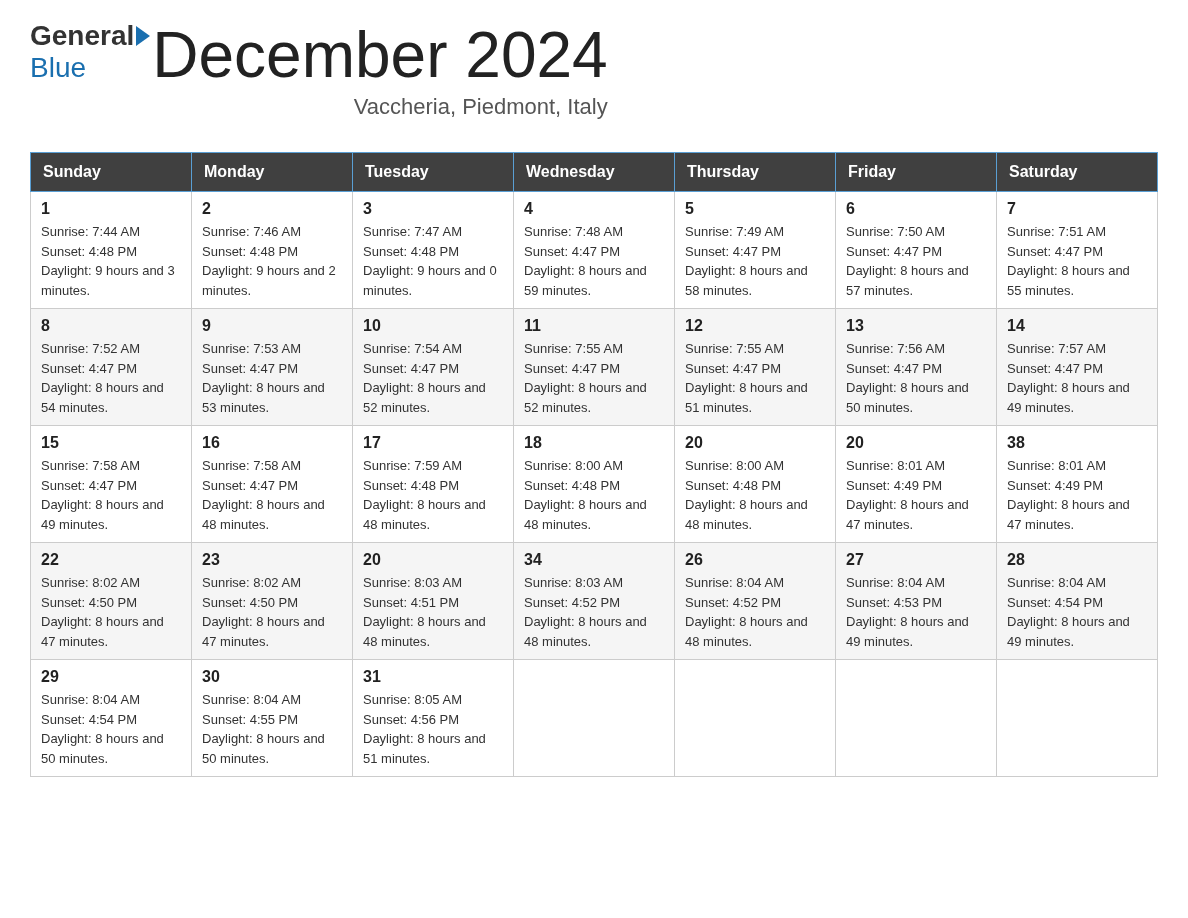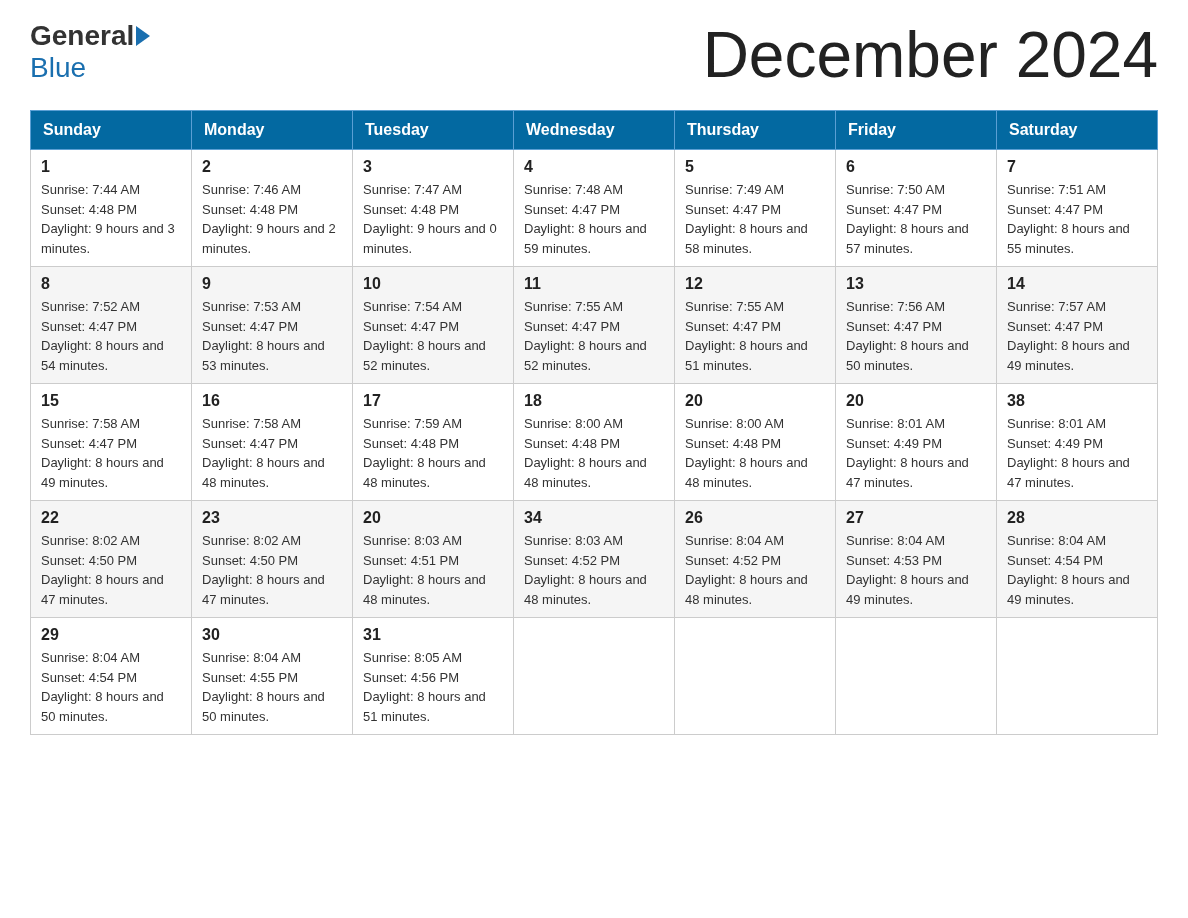--- a/index.html
+++ b/index.html
@@ -5,23 +5,22 @@
     * { box-sizing: border-box; margin: 0; padding: 0; }
     body {
       font-family: Arial, sans-serif;
       background: #fff;
       padding: 20px 30px;
       width: 1188px;
       min-height: 918px;
     }
     .header {
       display: flex;
-      justify-content: space-between;
       align-items: flex-start;
-      margin-bottom: 20px;
+      margin-bottom: 32px;
     }
     .logo {
       display: flex;
       flex-direction: column;
       align-items: flex-start;
     }
     .logo-text {
       display: flex;
       align-items: center;
       font-size: 28px;
@@ -56,21 +55,21 @@
       font-size: 22px;
       color: #555;
       margin-top: 4px;
     }
     .calendar-table {
       width: 100%;
       border-collapse: collapse;
       border: 1px solid #aaa;
     }
     .calendar-table th {
-      background-color: #0369a1;
+      background-color: #404040;
       color: #fff;
       font-size: 16px;
       font-weight: bold;
       padding: 10px 12px;
       text-align: left;
       border: 1px solid #5a9fd4;
     }
     .calendar-table td {
       border: 1px solid #ccc;
       padding: 8px 10px;
@@ -106,20 +105,21 @@
 <div class="header">
   <div class="logo">
     <div class="logo-text">
       <span class="logo-general">General</span>
       <span class="logo-triangle"></span>
     </div>
     <span class="logo-blue">Blue</span>
   </div>
   <div class="title-block">
     <div class="month-title">December 2024</div>
+    <div class="location-title">Vaccheria, Piedmont, Italy</div>
   </div>
 </div>
 
 <table class="calendar-table">
   <thead>
     <tr>
     <th>Sunday</th>
         <th>Monday</th>
         <th>Tuesday</th>
         <th>Wednesday</th>

